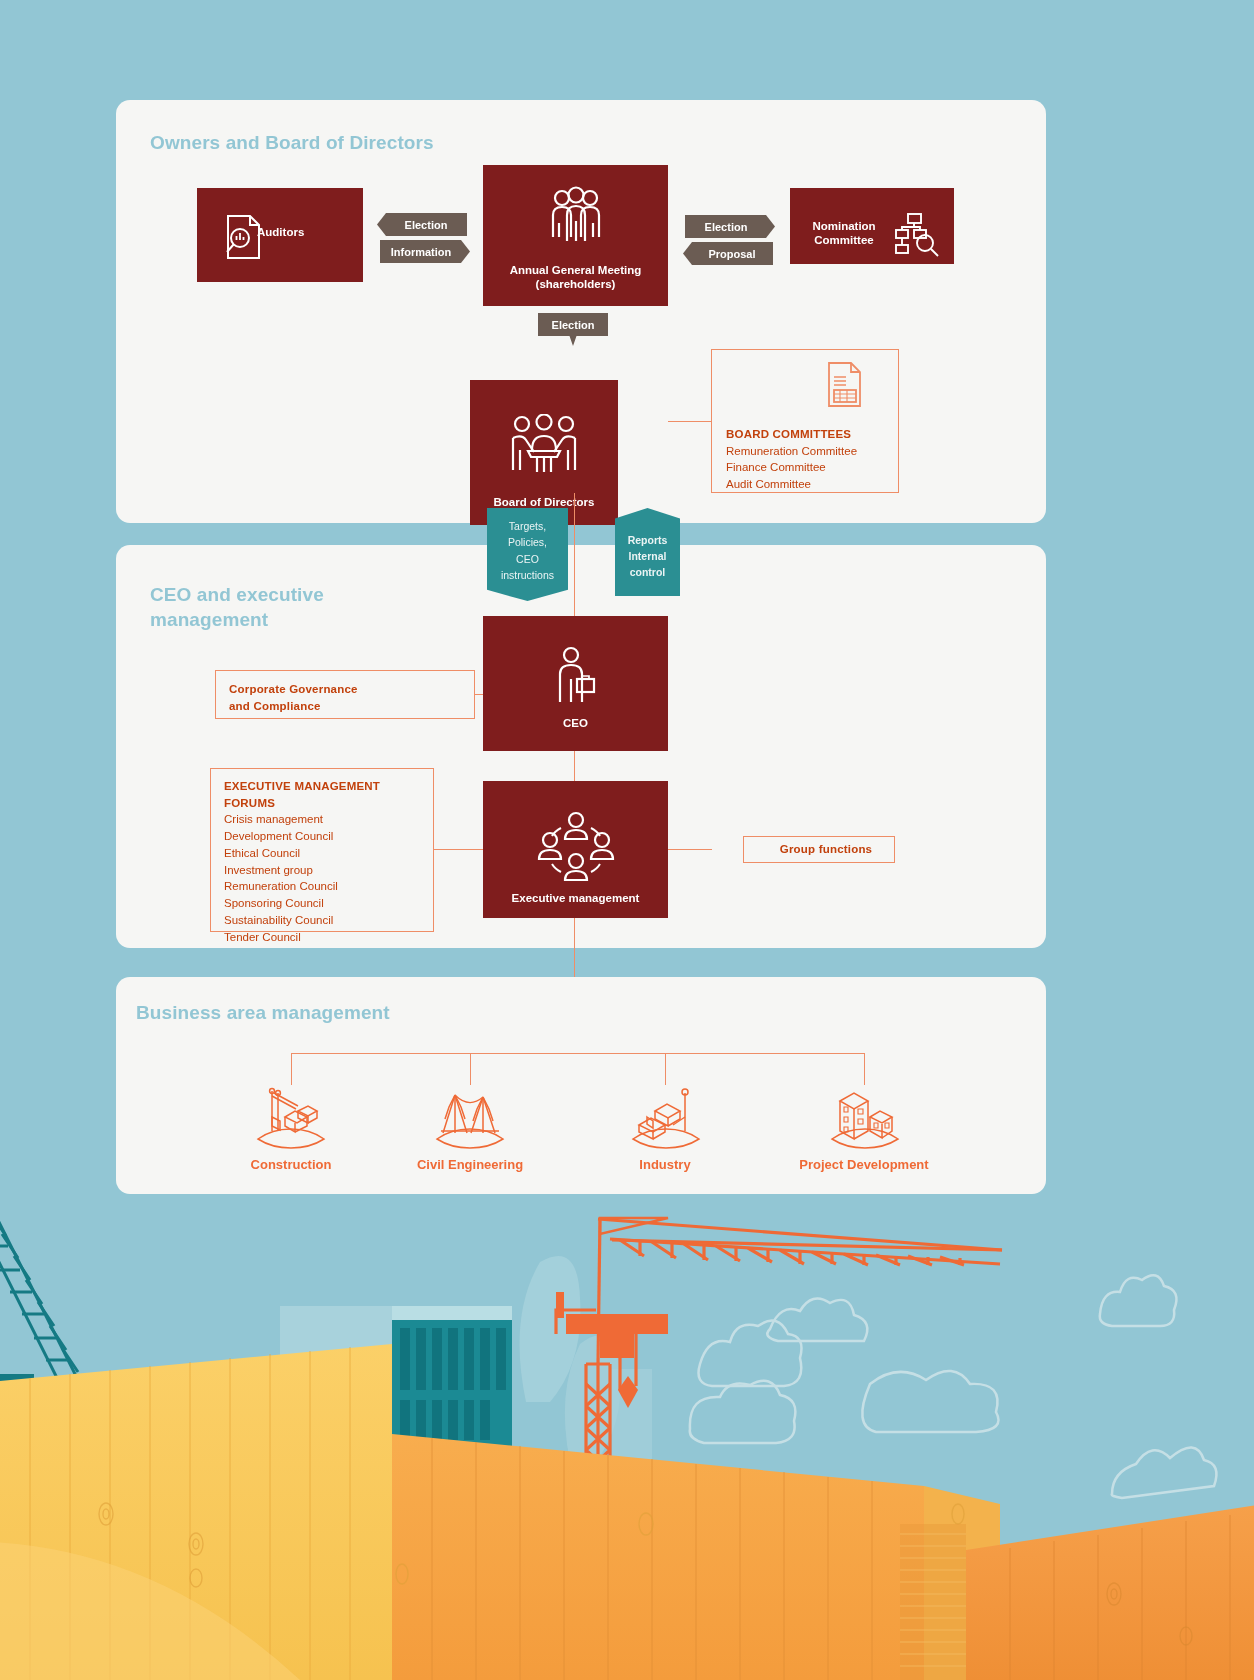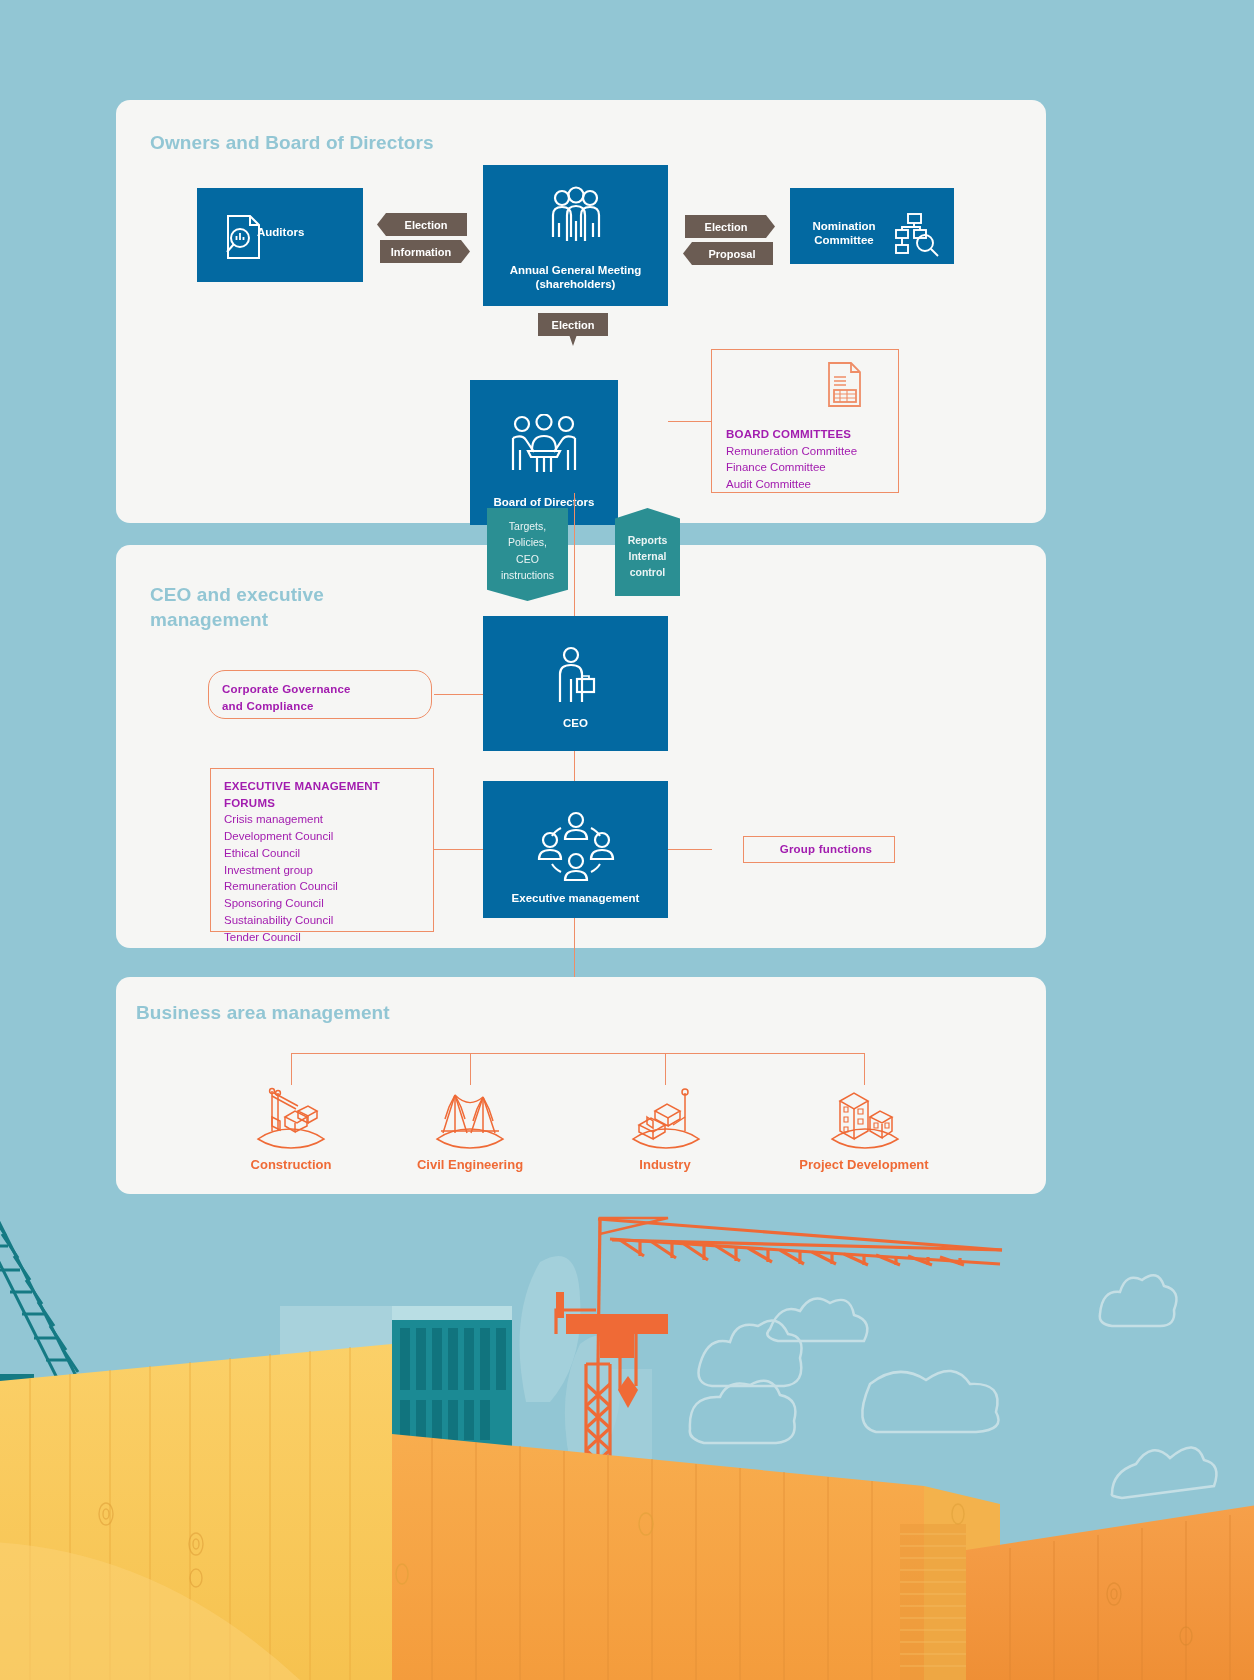--- a/index.html
+++ b/index.html
@@ -31,21 +31,21 @@
     line-height:1.3;
     white-space:pre-line;
   }
   #title-owners { left:150px; top:131px; }
   #title-ceo    { left:150px; top:583px; }
   #title-bam    { left:136px; top:1001px; }
 
   
   .obox {
     position:absolute;
-    background:#0369a1;
+    background:#7f1d1d;
     color:#fff;
   }
   .obox .lbl {
     position:absolute; left:0; width:100%;
     text-align:center;
     font-size:11.5px;
     font-weight:bold;
     line-height:1.25;
     white-space:pre-line;
   }
@@ -120,33 +120,33 @@
     clip-path:polygon(0% 12%, 50% 0%, 100% 12%, 100% 100%, 0% 100%);
     padding-top:8px;
     font-weight:bold;
   }
 
   
   .rbox {
     position:absolute;
     border:1.4px solid #ef8d66;
     background:#f6f6f4;
-    color:#a21caf;
+    color:#c2410c;
   }
   .rbox .hd {
     font-size:11.5px; font-weight:bold; letter-spacing:.2px;
     line-height:1.45;
   }
   .rbox .ln { font-size:11.5px; line-height:1.46; }
 
   #rbox-committees { left:711px; top:349px; width:188px; height:144px; }
   #rbox-committees .inner { position:absolute; left:14px; top:76px; }
   #rbox-committees .doc-icon { position:absolute; right:33px; top:11px; }
 
-  #rbox-cgc { left:208px; top:670px; width:224px; height:49px;border-radius:17px; }
+  #rbox-cgc { left:215px; top:670px; width:260px; height:49px; }
   #rbox-cgc .inner { position:absolute; left:13px; top:10px; }
 
   #rbox-forums { left:210px; top:768px; width:224px; height:164px; }
   #rbox-forums .inner { position:absolute; left:13px; top:9px; }
 
   #rbox-groupfn { left:743px; top:836px; width:152px; height:27px;
     display:flex; align-items:center; justify-content:center;padding-left:14px; }
   #rbox-groupfn .hd { font-size:11.5px; }
 
   

